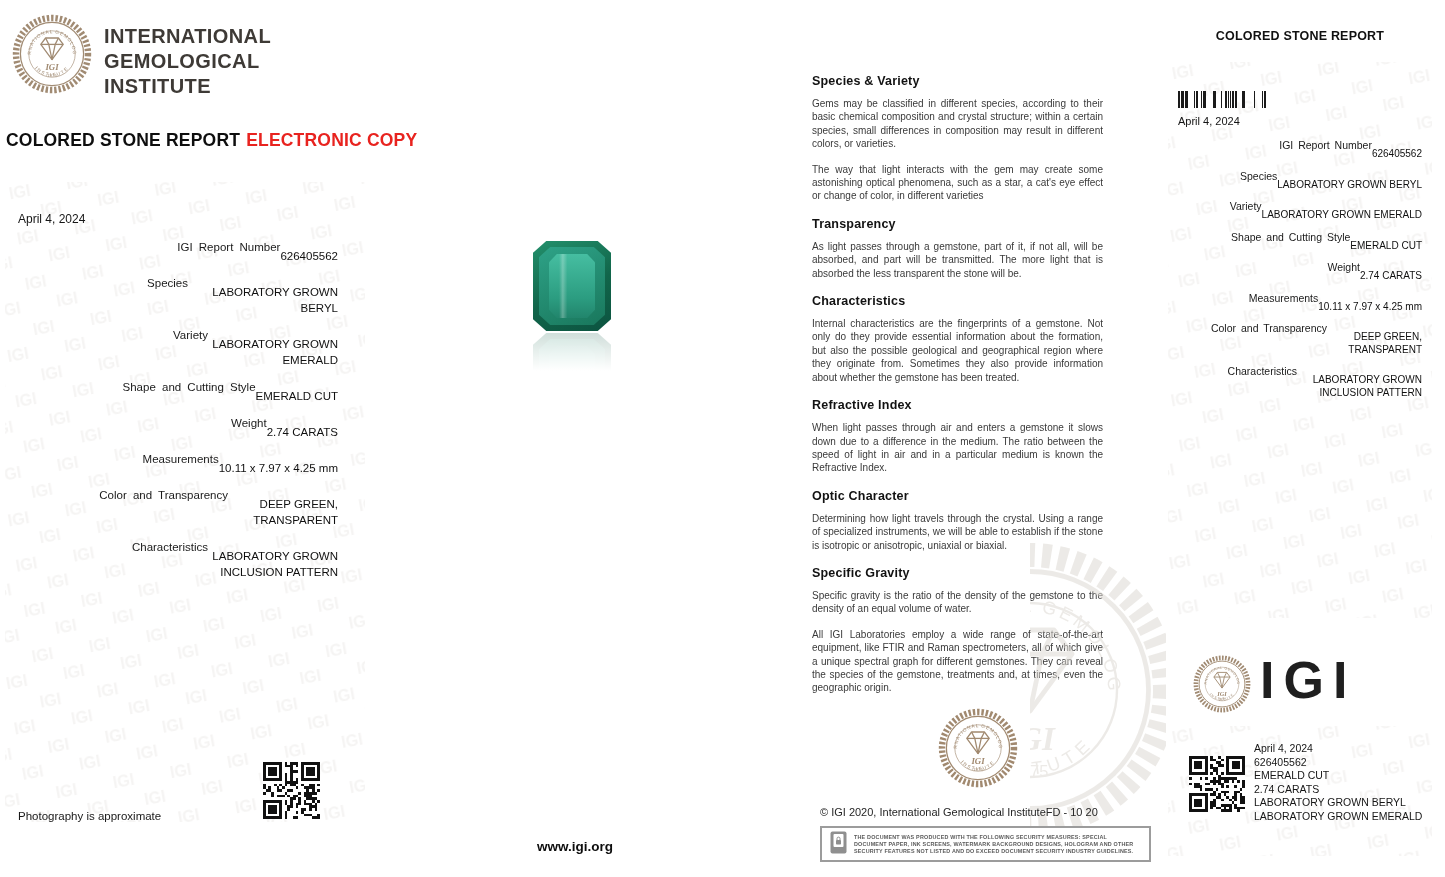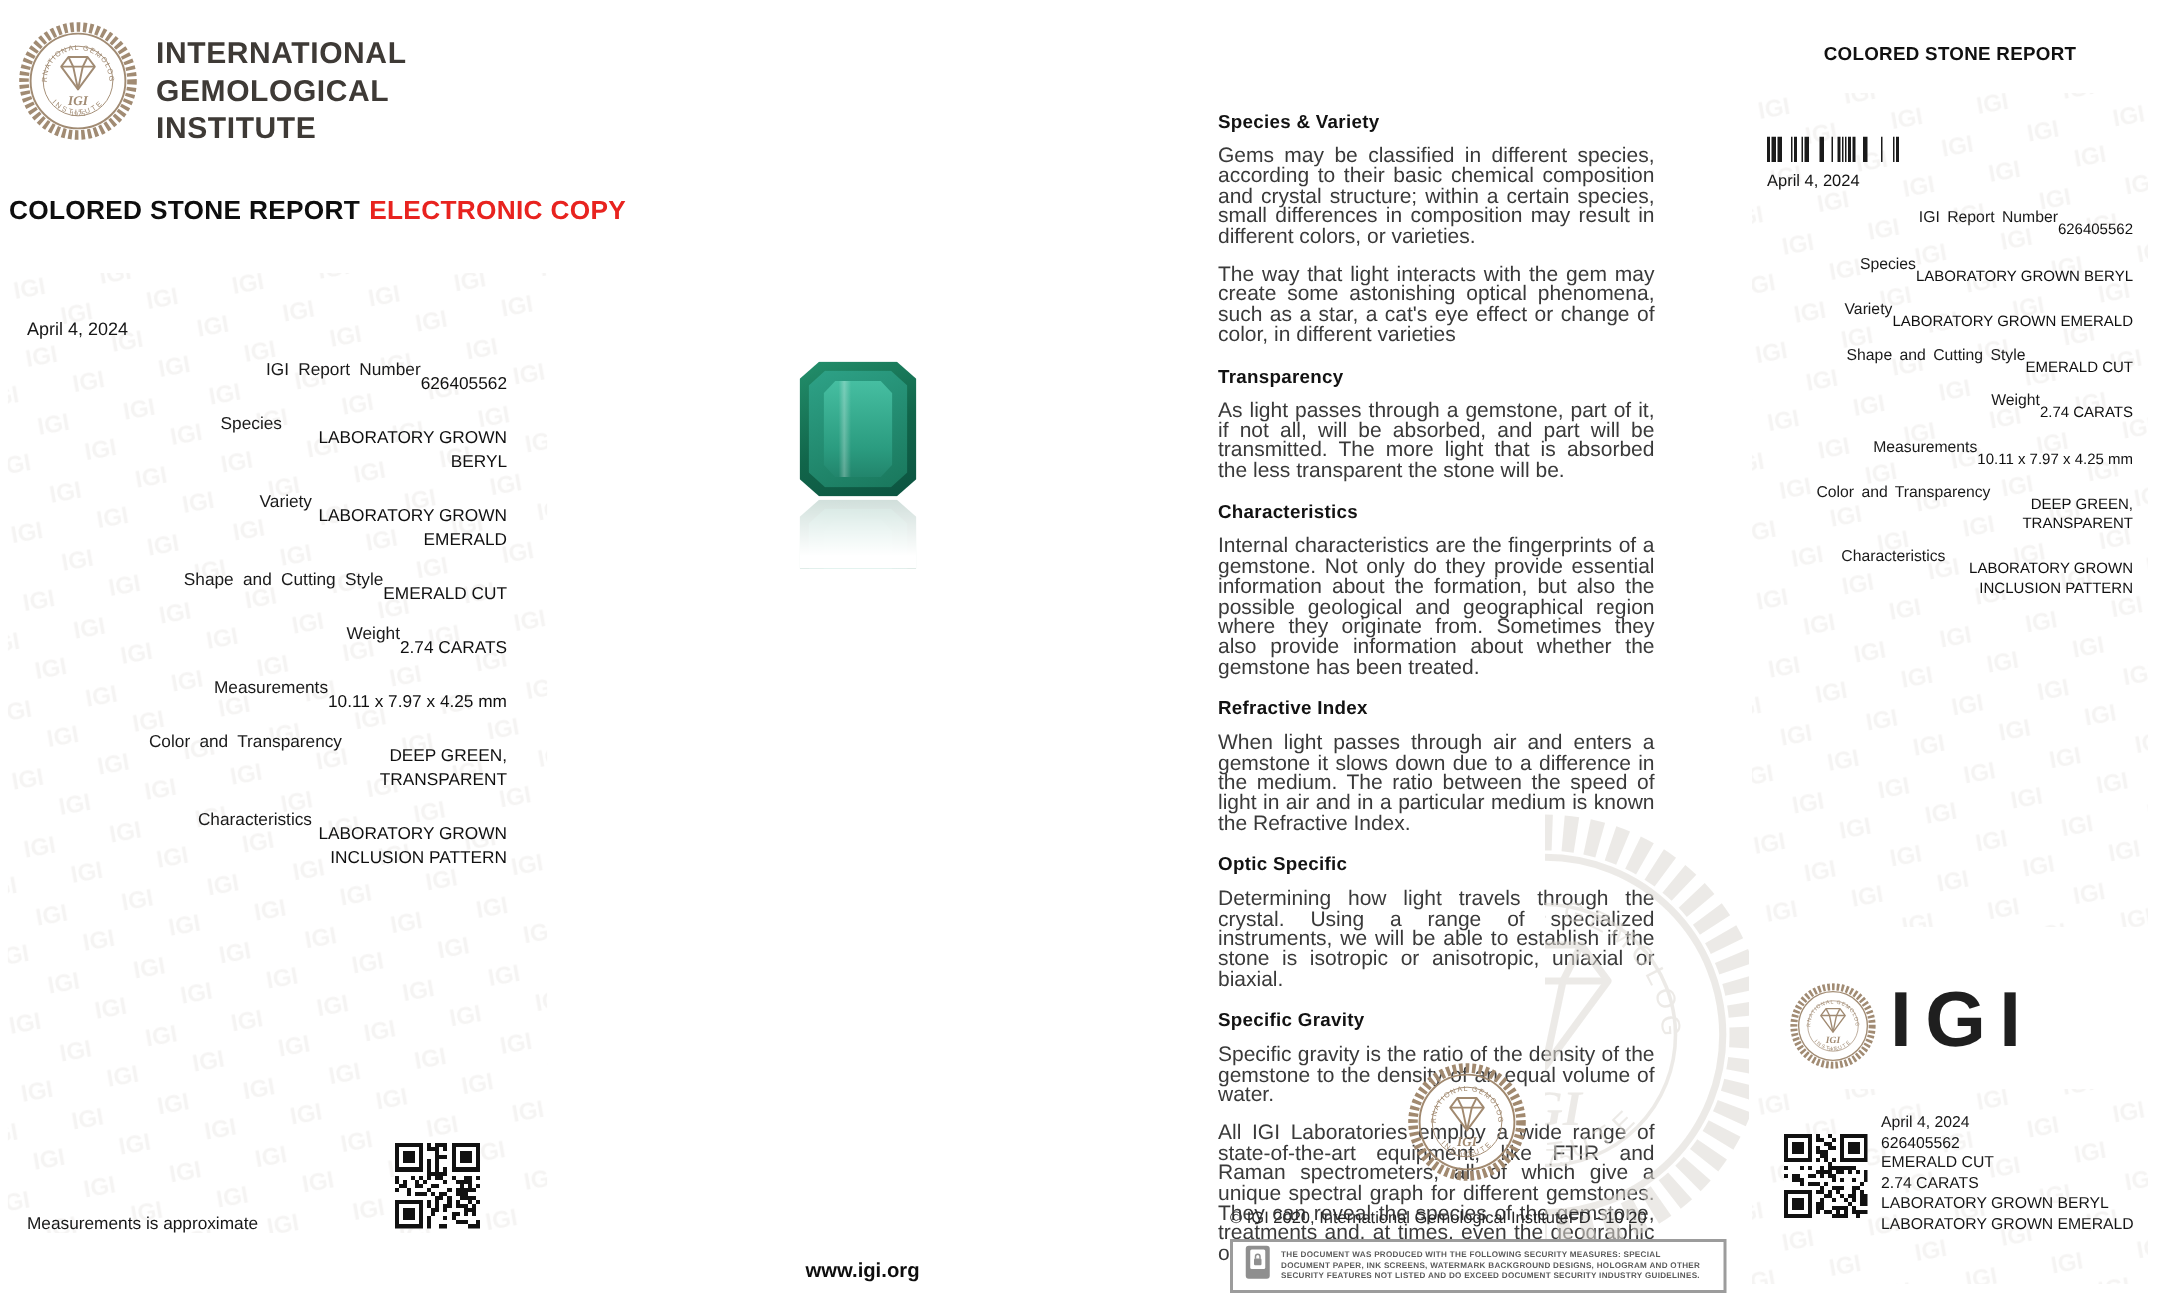--- a/index.html
+++ b/index.html
@@ -49,21 +49,21 @@
   .gem-reflect .gem { transform:scaleY(-1); opacity:.35; }
   .gem-fade { position:absolute; inset:0; background:linear-gradient(180deg, rgba(255,255,255,.45), #ffffff 82%); }
 
   .photo-note { left:18px; top:810px; font-size:11.5px; color:#181818; }
   .website { left:495px; top:839px; width:160px; text-align:center; font-size:13.5px; font-weight:700; color:#0d0d0d; }
 
   
   .defs { left:812px; top:58px; width:291px; }
   .def h3 { font-size:12.5px; font-weight:700; color:#121212; margin:14px 0 9px; letter-spacing:.2px; }
   .def:first-child h3 { margin-top:16px; }
-  .def p { font-size:14px; line-height:13.4px; text-align:justify; color:#3a3a3a; margin-bottom:12px; }
+  .def p { font-size:10px; line-height:13.4px; text-align:justify; color:#3a3a3a; margin-bottom:12px; }
 
   .mid-stamp { left:938px; top:708px; width:80px; height:80px; }
   .big-wm { left:1030px; top:520px; width:136px; height:330px; overflow:hidden; opacity:.55; pointer-events:none; }
   .big-wm .seal-holder { position:absolute; left:-150px; top:20px; width:300px; height:300px; }
 
   .copyright { left:820px; top:806px; width:331px; display:flex; justify-content:flex-start; font-size:11px; color:#262626; }
   .security { left:820px; top:826px; width:331px; height:36px; border:2px solid #9c9c9c; background:#fff;
               display:flex; align-items:center; gap:7px; padding:0 8px; }
   .sec-text { font-size:5.4px; line-height:7px; color:#5a5a5a; font-weight:700; letter-spacing:.2px; }
 
@@ -315,21 +315,21 @@
         <rect x="0" y="0" width="7" height="7" fill="#111"></rect>
               <rect x="1" y="1" width="5" height="5" fill="#fff"></rect>
               <rect x="2" y="2" width="3" height="3" fill="#111"></rect>
         <rect x="14" y="0" width="7" height="7" fill="#111"></rect>
               <rect x="15" y="1" width="5" height="5" fill="#fff"></rect>
               <rect x="16" y="2" width="3" height="3" fill="#111"></rect>
         <rect x="0" y="14" width="7" height="7" fill="#111"></rect>
               <rect x="1" y="15" width="5" height="5" fill="#fff"></rect>
               <rect x="2" y="16" width="3" height="3" fill="#111"></rect>
       </svg></div>
-  <div class="abs photo-note">Measurements is approximate</div>
+  <div class="abs photo-note">Photography is approximate</div>
   <div class="abs website">www.igi.org</div>
 
   <div class="abs defs">
     <div class="def">
       <h3>Species &amp; Variety</h3>
       <p>Gems may be classified in different species, according to their basic chemical composition and crystal structure; within a certain species, small differences in composition may result in different colors, or varieties.</p>
       <p>The way that light interacts with the gem may create some astonishing optical phenomena, such as a star, a cat's eye effect or change of color, in different varieties</p>
     </div>
     <div class="def">
       <h3>Transparency</h3>
@@ -337,21 +337,21 @@
     </div>
     <div class="def">
       <h3>Characteristics</h3>
       <p>Internal characteristics are the fingerprints of a gemstone. Not only do they provide essential information about the formation, but also the possible geological and geographical region where they originate from. Sometimes they also provide information about whether the gemstone has been treated.</p>
     </div>
     <div class="def">
       <h3>Refractive Index</h3>
       <p>When light passes through air and enters  a gemstone it slows down due to a difference in the medium. The ratio between the speed of light in air and in a particular medium is known the Refractive Index.</p>
     </div>
     <div class="def">
-      <h3>Optic Specific</h3>
+      <h3>Optic Character</h3>
       <p>Determining how light travels through the crystal. Using a range of specialized instruments, we will be able to establish if the stone is isotropic or anisotropic, uniaxial or biaxial.</p>
     </div>
     <div class="def">
       <h3>Specific Gravity</h3>
       <p>Specific gravity is the ratio of the density of the gemstone to the density of an equal volume of water.</p>
       <p>All IGI Laboratories employ a wide range of state-of-the-art equipment, like FTIR and Raman spectrometers, all of which give a unique spectral graph for different gemstones. They can reveal the species of the gemstone, treatments and, at times, even the geographic origin.</p>
     </div>
   </div>
 
   <div class="abs big-wm">

